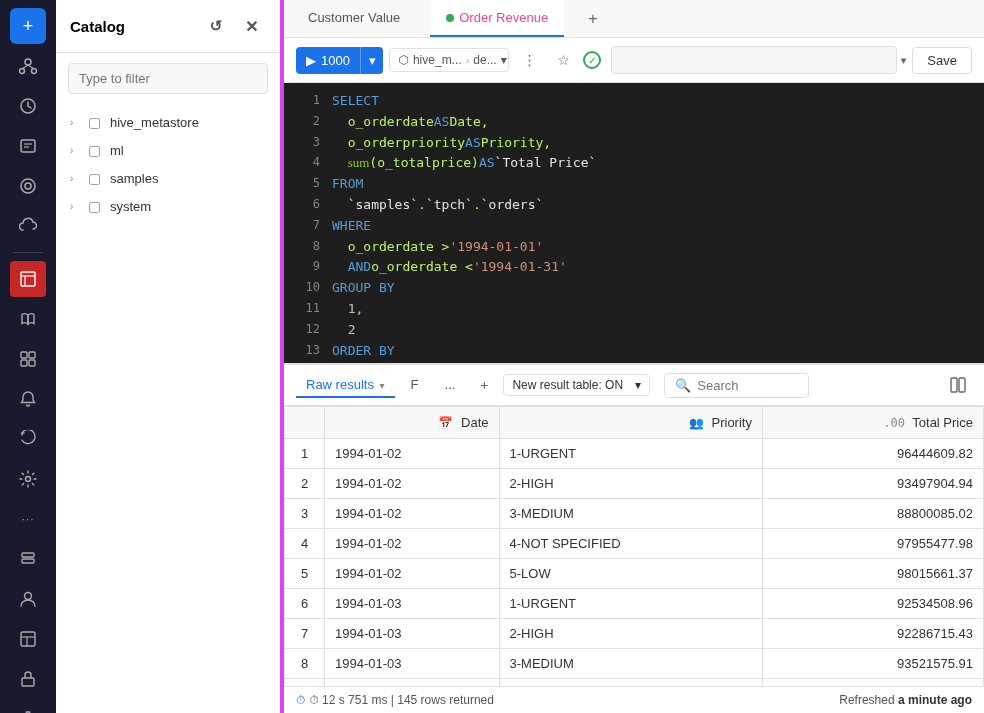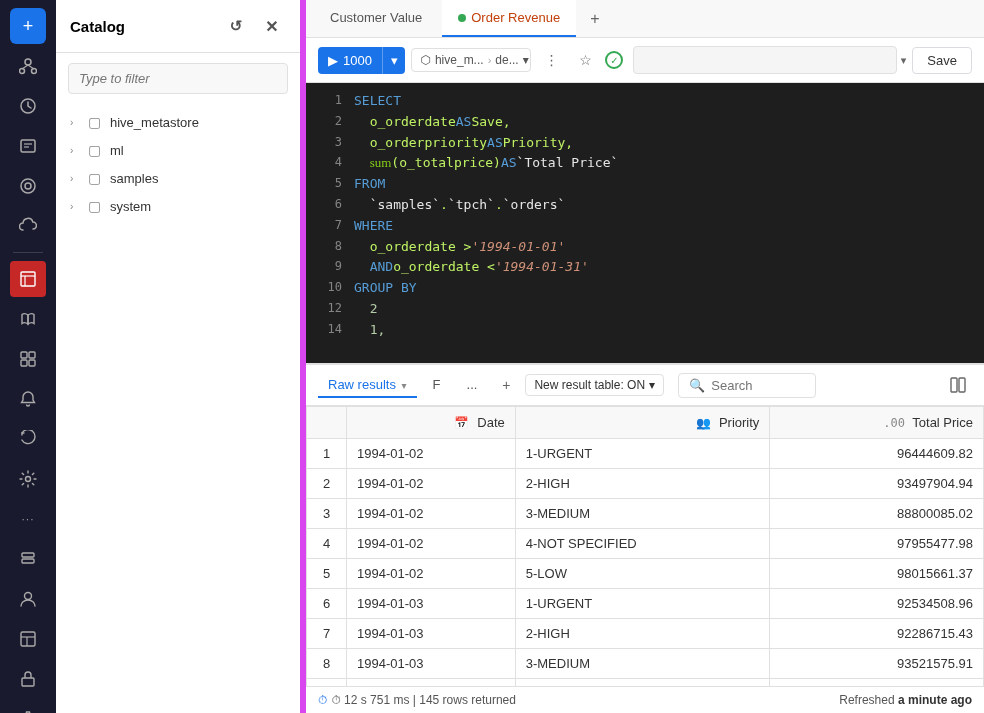--- a/index.html
+++ b/index.html
@@ -22,23 +22,23 @@
       width: 36px; height: 36px;
       display: flex; align-items: center; justify-content: center;
       border-radius: 6px; cursor: pointer; color: #aaa;
       font-size: 16px; position: relative;
     }
     .icon-btn.active { background: #e8f0fe; color: #1a73e8; }
     .icon-bar-divider { width: 30px; height: 1px; background: rgba(255,255,255,0.15); margin: 4px 0; }
 
     
     .sidebar {
-      width: 250px;
+      width: 228px;
       background: #fff;
-      border-right: 6px solid #d946ef;
+      border-right: 4px solid #d946ef;
       display: flex;
       flex-direction: column;
       flex-shrink: 0;
     }
     .sidebar-header {
       display: flex;
       align-items: center;
       justify-content: space-between;
       padding: 12px 14px;
       border-bottom: 1px solid #e0e0e0;
@@ -48,21 +48,20 @@
     .sidebar-header-icons { display: flex; gap: 8px; }
     .sidebar-search {
       margin: 10px 12px;
       padding: 7px 10px;
       border: 1px solid #e0e0e0;
       border-radius: 4px;
       font-size: 13px;
       color: #6d28d9;
       background: #f8f8f8;
       width: calc(100% - 24px);
-      font-style: italic;
     }
     .sidebar-filter-tabs {
       display: flex;
       gap: 8px;
       padding: 4px 12px 10px;
     }
     .filter-tab {
       padding: 4px 12px;
       border-radius: 20px;
       font-size: 12px;
@@ -110,35 +109,35 @@
       overflow: hidden;
     }
 
     
     .tabs-bar {
       display: flex;
       align-items: center;
       background: #f8f8f8;
       border-bottom: 1px solid #e0e0e0;
       padding: 0 8px;
-      gap: 4px;
+      gap: 14px;
       flex-shrink: 0;
     }
     .tab {
       padding: 10px 16px;
       font-size: 13px;
       cursor: pointer;
       border-bottom: 2px solid transparent;
       color: #555;
       white-space: nowrap;
     }
     .tab.active {
       background: #fff;
       border-bottom: 2px solid #1a73e8;
-      color: #c2410c;
+      color: #ec4899;
       font-weight: 500;
     }
     .tab-add {
       padding: 8px 10px;
       font-size: 16px;
       cursor: pointer;
       color: #666;
       display: flex; align-items: center;
     }
     .tab-active-dot { width: 8px; height: 8px; border-radius: 50%; background: #34a853; display: inline-block; margin-right: 5px; }
@@ -199,21 +198,21 @@
     .line-num {
       color: #858585;
       min-width: 28px;
       text-align: right;
       margin-right: 12px;
       user-select: none;
       font-size: 12px;
     }
     .kw-blue { color: #569cd6; }
     .kw-green { color: #e5e5e5; }
-    .kw-orange { color: #ce9178; font-style: italic; }
+    .kw-orange { color: #ce9178; }
     .kw-yellow { color: #84cc16; font-family: Liberation Serif, serif; }
     .kw-white { color: #bef264; }
     .kw-num { color: #b5cea8; }
 
     
     .results-section {
       display: flex;
       flex-direction: column;
       flex: 1;
       border-top: 2px solid #e0e0e0;
@@ -232,21 +231,21 @@
       padding: 4px 10px; font-size: 13px; cursor: pointer;
       border-bottom: 2px solid transparent; color: #555;
     }
     .results-tab.active { border-bottom: 2px solid #1a73e8; color: #1a73e8; font-weight: 500; }
     .results-tab-arrow { font-size: 10px; color: #888; margin-left: 2px; }
     .results-icon-btn {
       width: 26px; height: 26px; display: flex; align-items: center; justify-content: center;
       cursor: pointer; color: #666; border-radius: 4px; font-size: 14px;
     }
     .new-result-badge {
-      display: flex; align-items: center; gap: 4px;
+      display: flex; align-items: center; gap: 12px;
       padding: 3px 8px; border: 1px solid #e0e0e0; border-radius: 4px;
       font-size: 12px; cursor: pointer; color: #333; background: #fff;
     }
     .search-box {
       display: flex; align-items: center; gap: 6px;
       border: 1px solid #e0e0e0; border-radius: 4px;
       padding: 4px 10px; background: #fff; flex: 1; max-width: 220px;
       margin-left: 8px;
     }
     .search-box input {
@@ -502,21 +501,21 @@
 
   <div class="code-editor">
     <div class="code-line">
       <span class="line-num">1</span>
         <span class="kw-blue">SELECT</span>
     </div>
     <div class="code-line">
       <span class="line-num">2</span>
         <span class="kw-white">&nbsp;&nbsp;o_orderdate </span>
         <span class="kw-blue">AS</span>
-        <span class="kw-white"> Save,</span>
+        <span class="kw-white"> Date,</span>
     </div>
     <div class="code-line">
       <span class="line-num">3</span>
         <span class="kw-white">&nbsp;&nbsp;o_orderpriority </span>
         <span class="kw-blue">AS</span>
         <span class="kw-white"> Priority,</span>
     </div>
     <div class="code-line">
       <span class="line-num">4</span>
         <span class="kw-white">&nbsp;&nbsp;</span>
@@ -552,22 +551,30 @@
         <span class="kw-white">&nbsp;&nbsp;</span>
         <span class="kw-blue">AND</span>
         <span class="kw-white"> o_orderdate &lt; </span>
         <span class="kw-orange">'1994-01-31'</span>
     </div>
     <div class="code-line">
       <span class="line-num">10</span>
         <span class="kw-blue">GROUP BY</span>
     </div>
     <div class="code-line">
+      <span class="line-num">11</span>
+        <span class="kw-num">&nbsp;&nbsp;1,</span>
+    </div>
+    <div class="code-line">
       <span class="line-num">12</span>
         <span class="kw-num">&nbsp;&nbsp;2</span>
+    </div>
+    <div class="code-line">
+      <span class="line-num">13</span>
+        <span class="kw-blue">ORDER BY</span>
     </div>
     <div class="code-line">
       <span class="line-num">14</span>
         <span class="kw-num">&nbsp;&nbsp;1,</span>
     </div>
 
   </div>
 
   <div class="results-section">
     <div class="results-toolbar">

